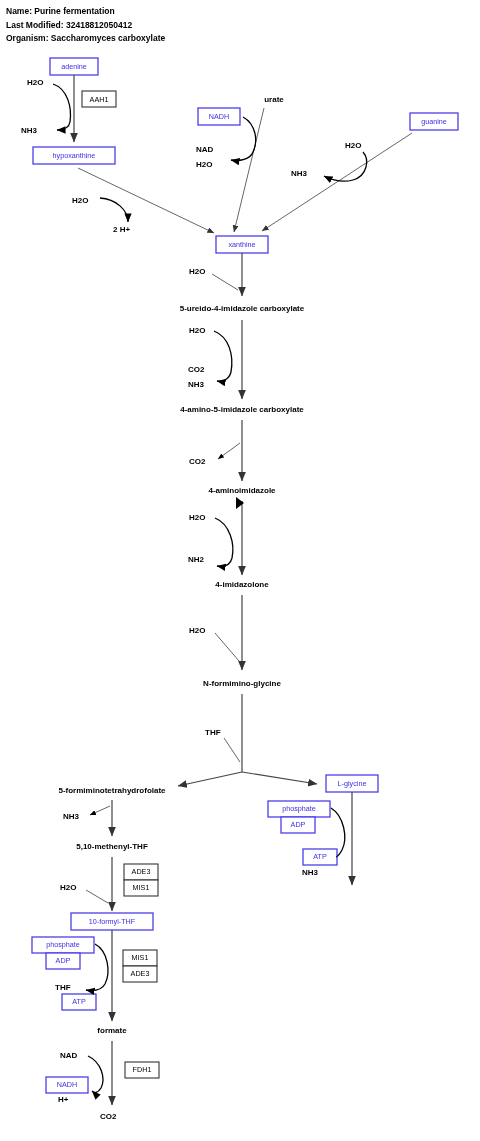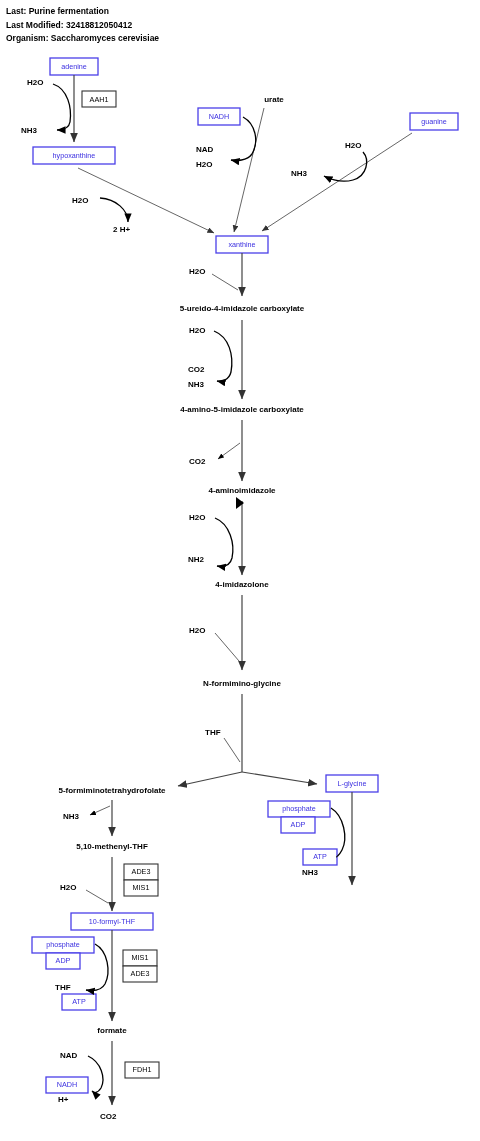--- a/index.html
+++ b/index.html
@@ -82,23 +82,23 @@
   .thin-line {
     stroke: #555555;
     stroke-width: 0.9;
     fill: none;
   }
 </style>
 </head>
 <body>
 
 <div id="header">
-  <div>Last: Purine fermentation</div>
+  <div>Name: Purine fermentation</div>
   <div>Last Modified: 32418812050412</div>
-  <div>Organism: Saccharomyces cerevisiae</div>
+  <div>Organism: Saccharomyces carboxylate</div>
 </div>
 
 <svg id="pathway" width="480" height="1141" viewBox="0 0 480 1141">
   <defs>
     <marker id="ah" markerWidth="9" markerHeight="9" refX="7.4" refY="3.2" orient="auto">
       <path d="M0,0 L7.6,3.2 L0,6.4 z" fill="#333333"></path>
     </marker>
     <marker id="ahs" markerWidth="8" markerHeight="8" refX="6.6" refY="2.8" orient="auto">
       <path d="M0,0 L6.8,2.8 L0,5.6 z" fill="#000000"></path>
     </marker>

